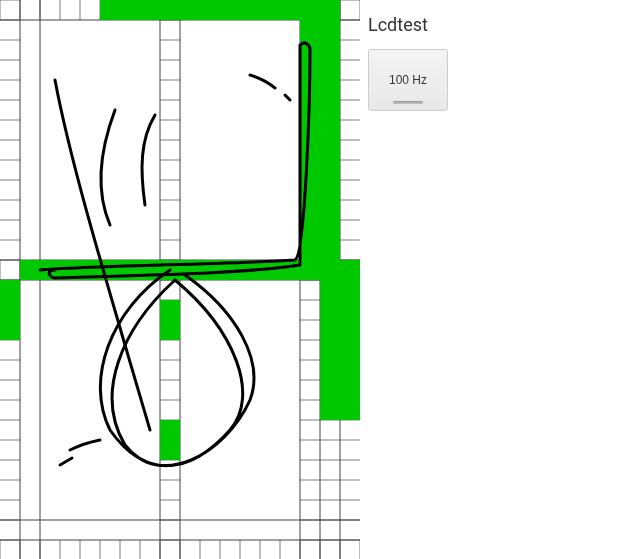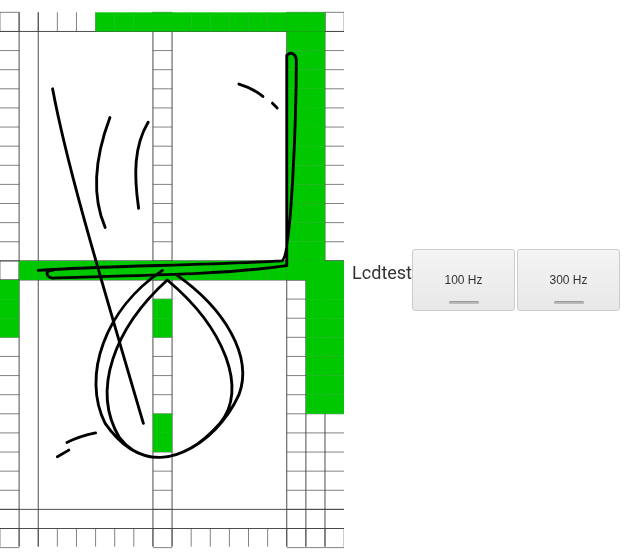--- a/index.html
+++ b/index.html
@@ -18,34 +18,35 @@
     .left-panel {
       width: 360px;
       height: 559px;
       position: relative;
       background: #fff;
     }
     .right-panel {
       flex: 1;
       padding: 14px 8px;
       display: flex;
-      align-items: center;
+      flex-direction: column;
+      align-items: flex-start;
     }
     .title {
       font-size: 18px;
       color: #333;
       margin-bottom: 14px;
       font-weight: 400;
     }
     .button-row {
       display: flex;
       gap: 2px;
     }
     .hz-button {
-      width: 103px;
+      width: 80px;
       height: 62px;
       background: linear-gradient(to bottom, #f4f4f4, #e8e8e8);
       border: 1px solid #ccc;
       font-size: 12px;
       color: #333;
       border-radius: 3px;
       position: relative;
       display: flex;
       align-items: center;
       justify-content: center;
@@ -352,17 +353,16 @@
           <path d="M70,450 C80,445 90,442 100,440"></path>
           <path d="M60,465 L72,458"></path>
         </g>
     </svg>
   </div>
 
   <div class="right-panel">
     <div class="title">Lcdtest</div>
     <div class="button-row">
       <button class="hz-button">100 Hz</button>
-      <button class="hz-button">300 Hz</button>
     </div>
   </div>
 
 </div>
 
 </body></html>

